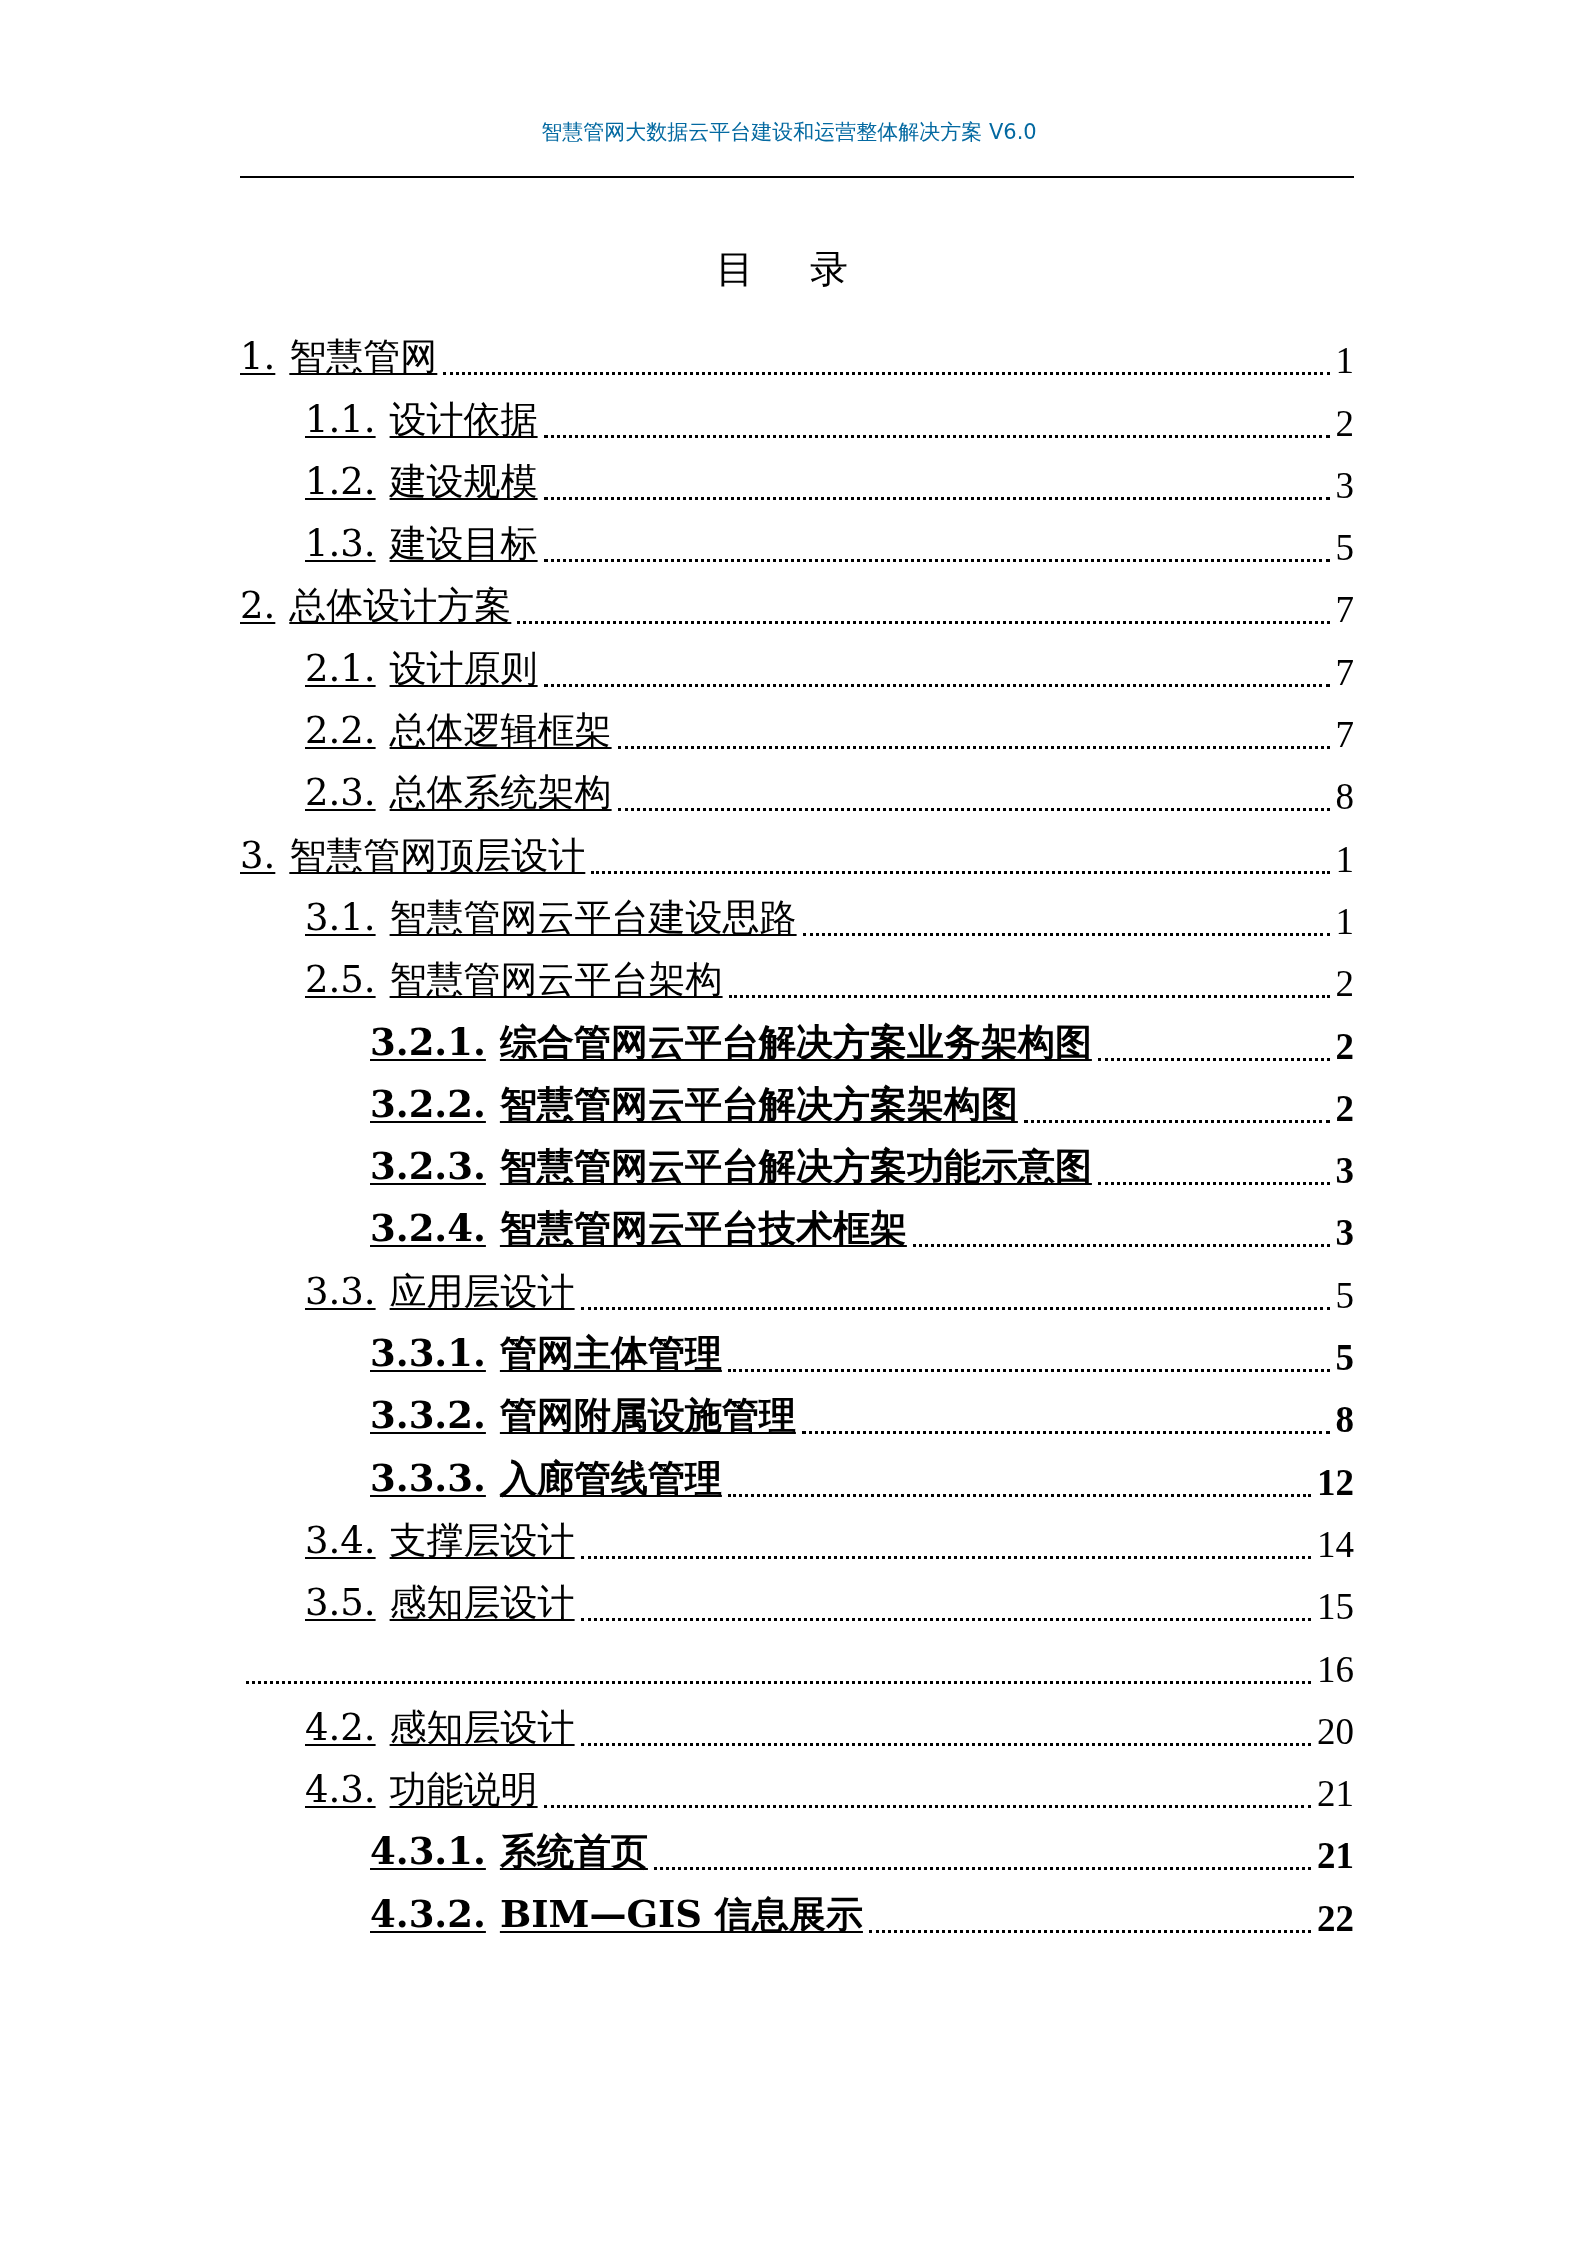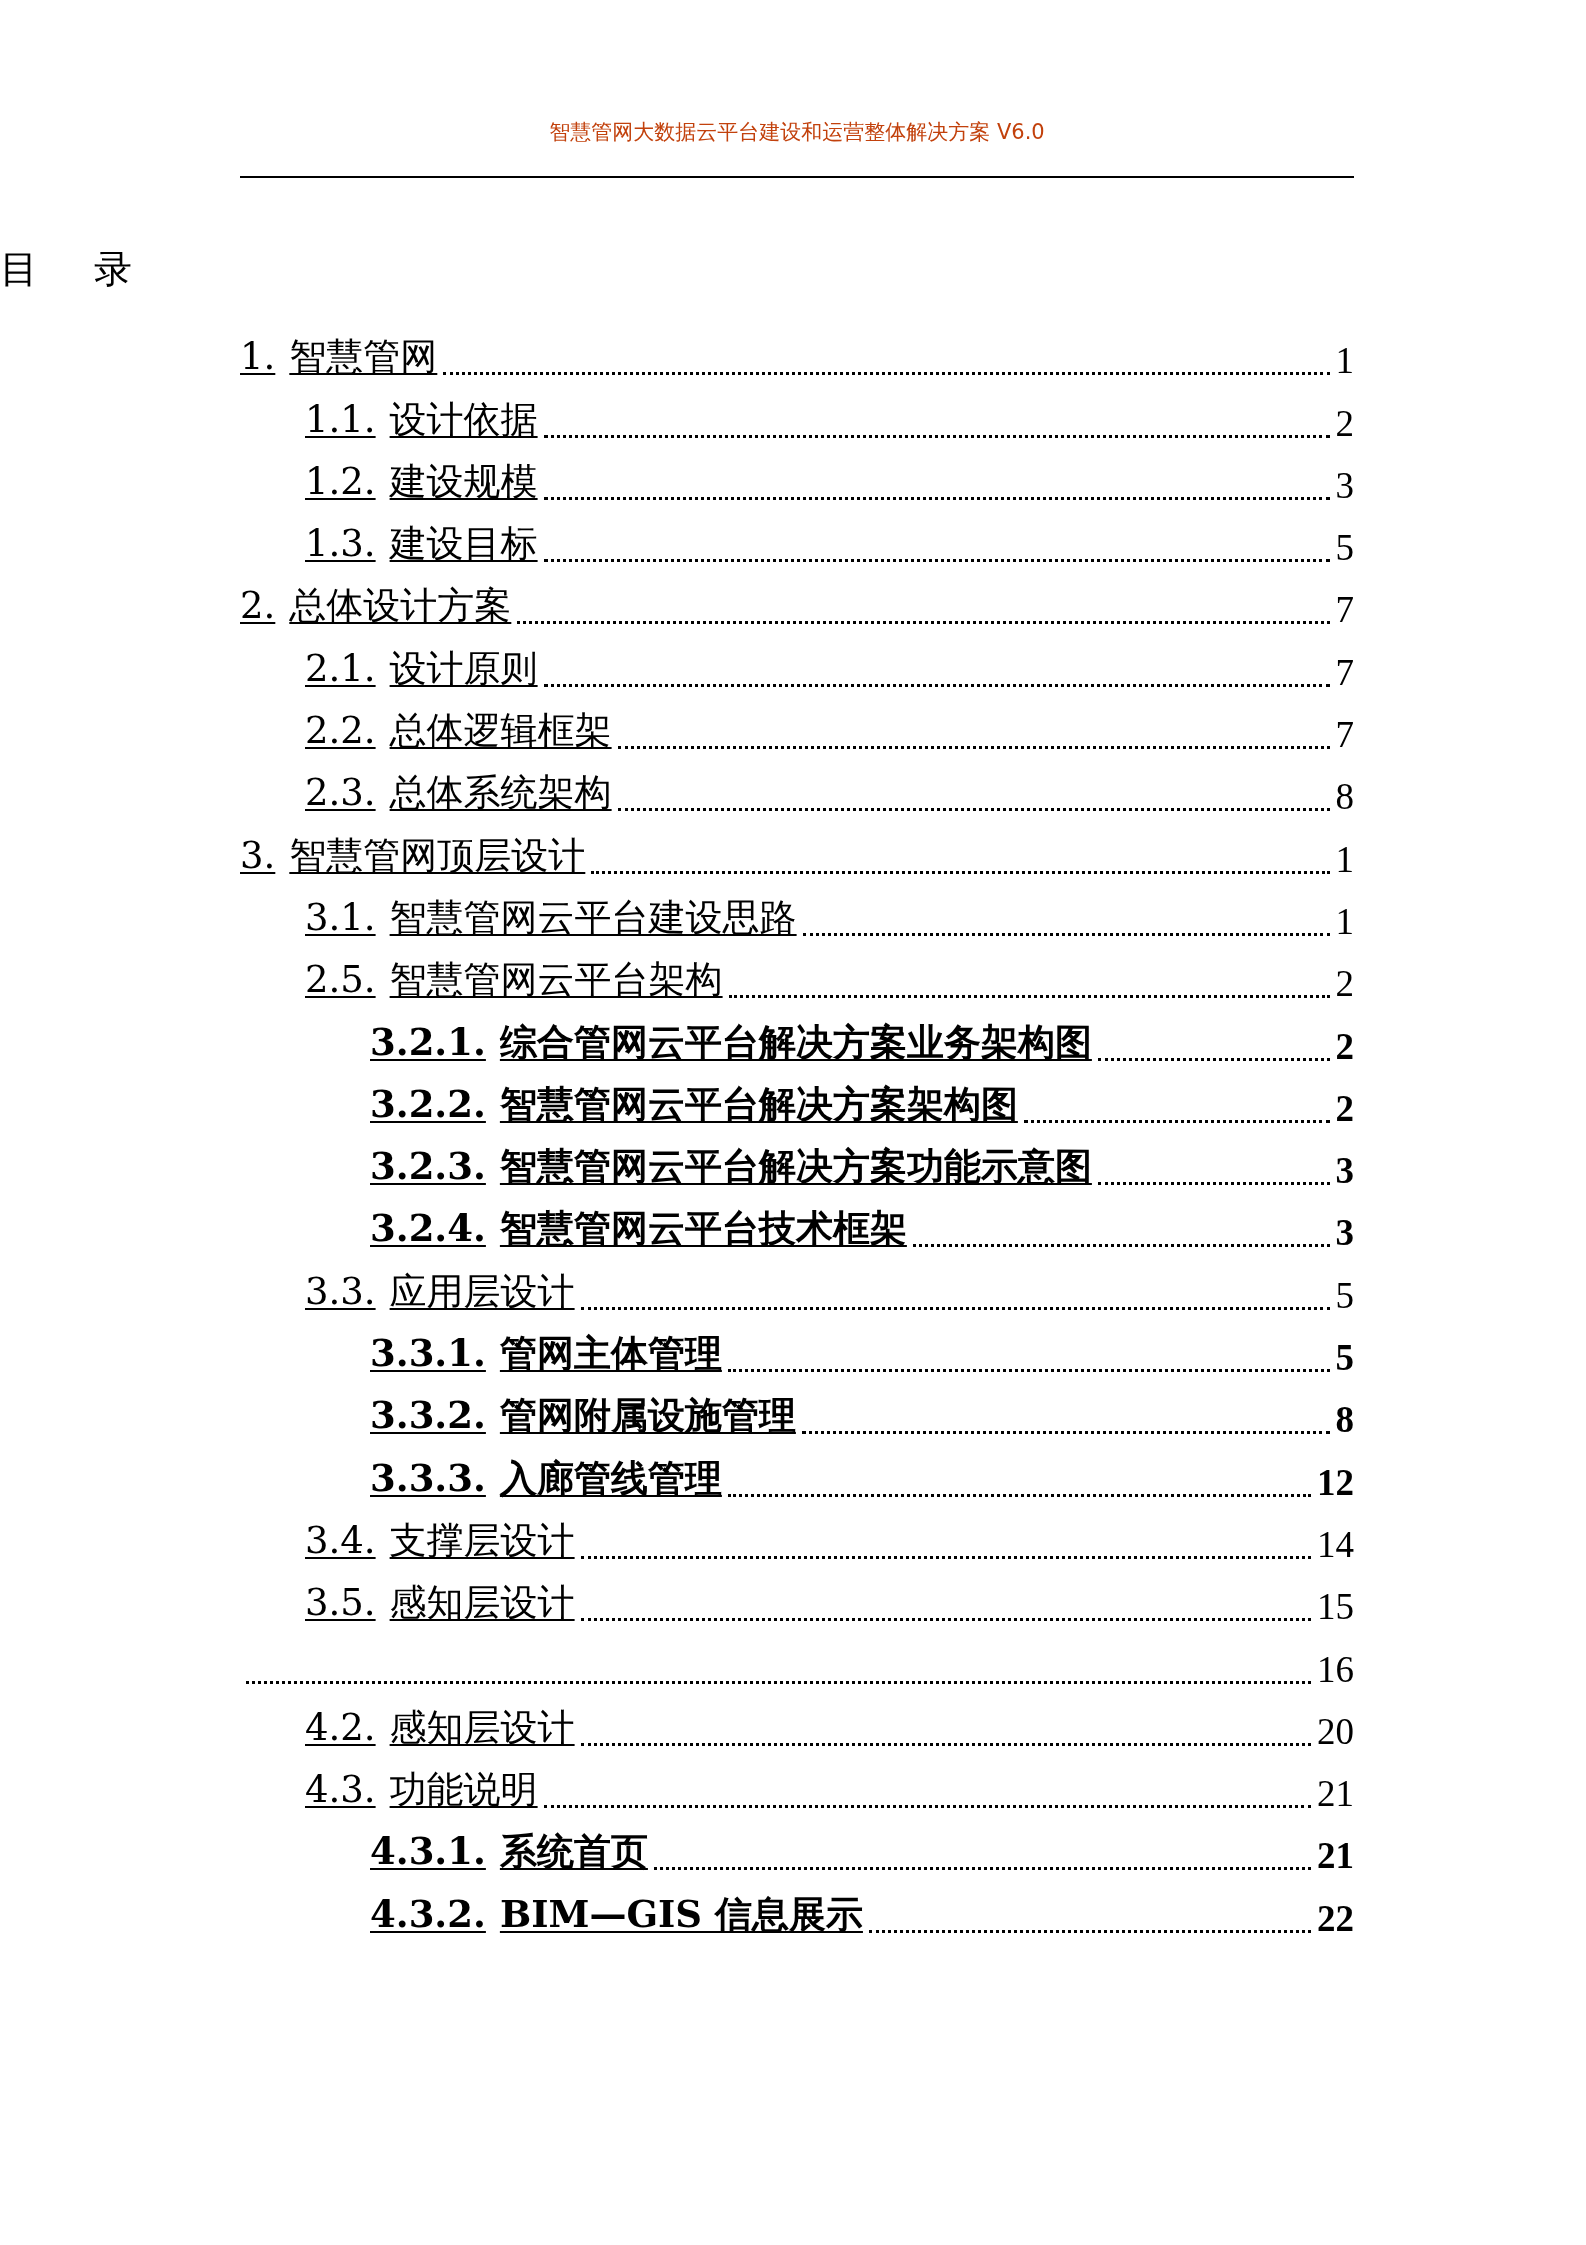--- a/index.html
+++ b/index.html
@@ -1,21 +1,21 @@
 <!DOCTYPE html>
 <html><head>
 <meta charset="utf-8">
 <style>
   html, body { margin: 0; padding: 0; background: #ffffff; }
   body { width: 1586px; height: 2245px; position: relative; overflow: hidden;
          font-family: "DejaVu Serif", "Liberation Serif", serif; color: #000; }
-  .page-header { position: absolute; left: 240px; width: 1114px; top: 118px; text-align: center;
-                 font-family: "DejaVu Sans", "Liberation Sans", sans-serif; font-size: 21px; color: #c2410c; letter-spacing: 0px; }
+  .page-header { position: absolute; left: 232px; width: 1114px; top: 118px; text-align: center;
+                 font-family: "DejaVu Sans", "Liberation Sans", sans-serif; font-size: 21px; color: #0369a1; letter-spacing: 0px; }
   .header-rule { position: absolute; left: 240px; width: 1114px; top: 176px; height: 2px; background: #000; }
-  .toc-title { position: absolute; left: 0; width: 1586px; top: 244px; text-align: left;
+  .toc-title { position: absolute; left: 0; width: 1586px; top: 244px; text-align: center;
                font-size: 38px; letter-spacing: 22px; font-family: "DejaVu Serif", "Liberation Serif", serif; }
   .toc { position: absolute; left: 240px; width: 1114px; top: 322px; }
   .toc-row { display: flex; align-items: flex-end; height: 62.3px; box-sizing: border-box; font-size: 37px; }
   .toc-row.level-1 { padding-left: 0px; }
   .toc-row.level-2 { padding-left: 65px; }
   .toc-row.level-3 { padding-left: 130px; font-weight: bold; }
   .toc-link { text-decoration: underline; text-decoration-thickness: 2px; text-underline-offset: 4px;
               white-space: nowrap; color: #000; padding-bottom: 2px; cursor: pointer; }
   .toc-link .num { margin-right: 14px; }
   .leader { flex: 1; border-bottom: 3px dotted #000; margin: 0 6px 9px 6px; height: 0; }

